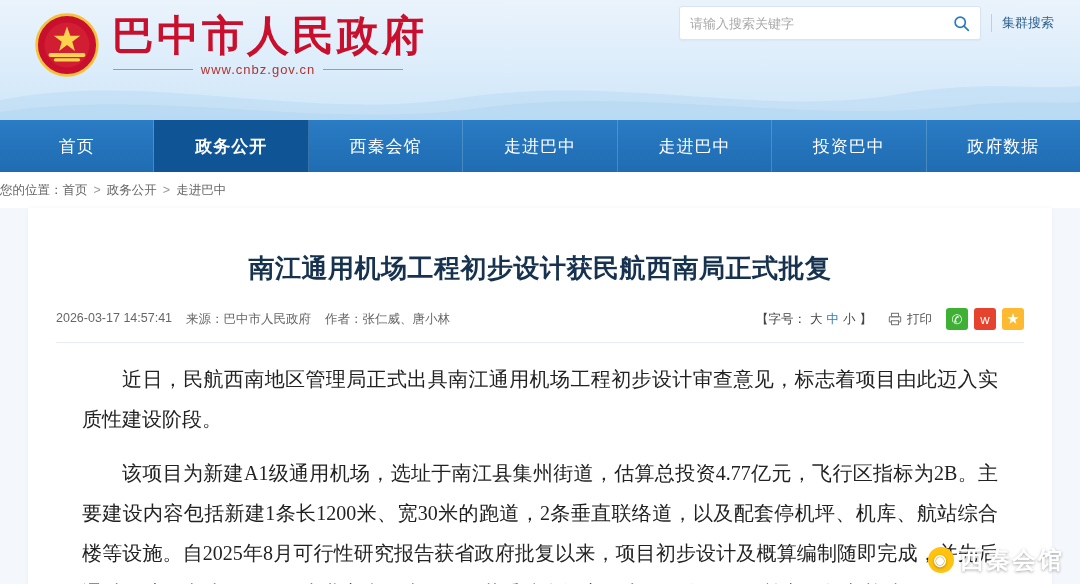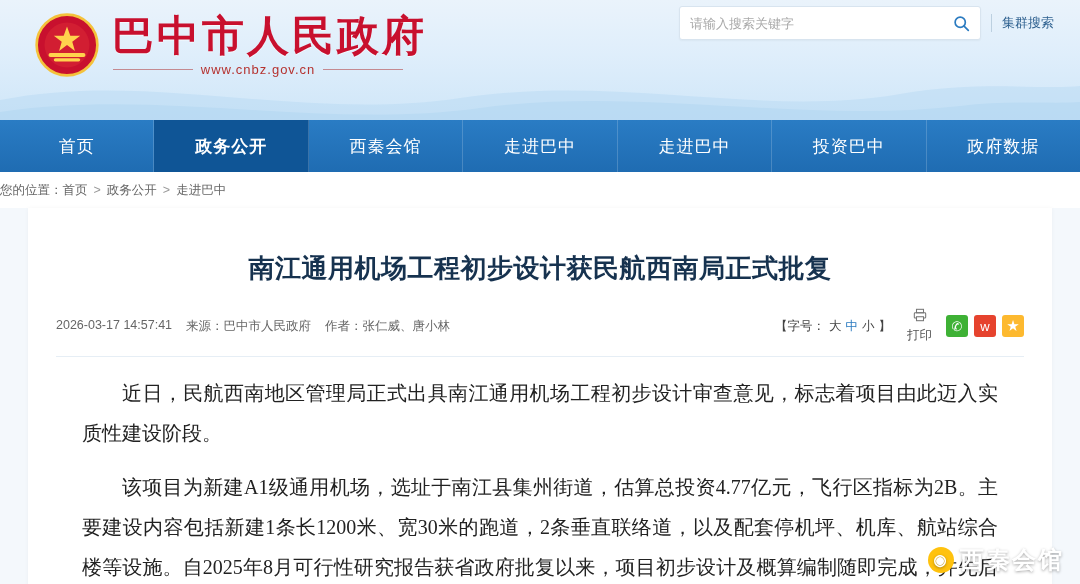--- a/index.html
+++ b/index.html
@@ -202,21 +202,20 @@
   }
   .font-size-ctrl { color: #444; }
   .font-size-ctrl span { cursor: pointer; margin: 0 2px; text-align: center; }
   .font-size-ctrl .fs-cur { color: #2b7bc0; }
   .print-btn {
     display: flex;
     align-items: center;
     gap: 5px;
     cursor: pointer;
     color: #555;
-    flex-direction: column;
   }
   .share-icons { display: flex; gap: 6px; }
   .share-ico {
     width: 22px; height: 22px;
     border-radius: 3px;
     display: flex; align-items: center; justify-content: center;
     color: #fff; font-size: 13px; cursor: pointer;
   }
   .wechat { background: #3eb135; }
   .weibo  { background: #e6432e; }

